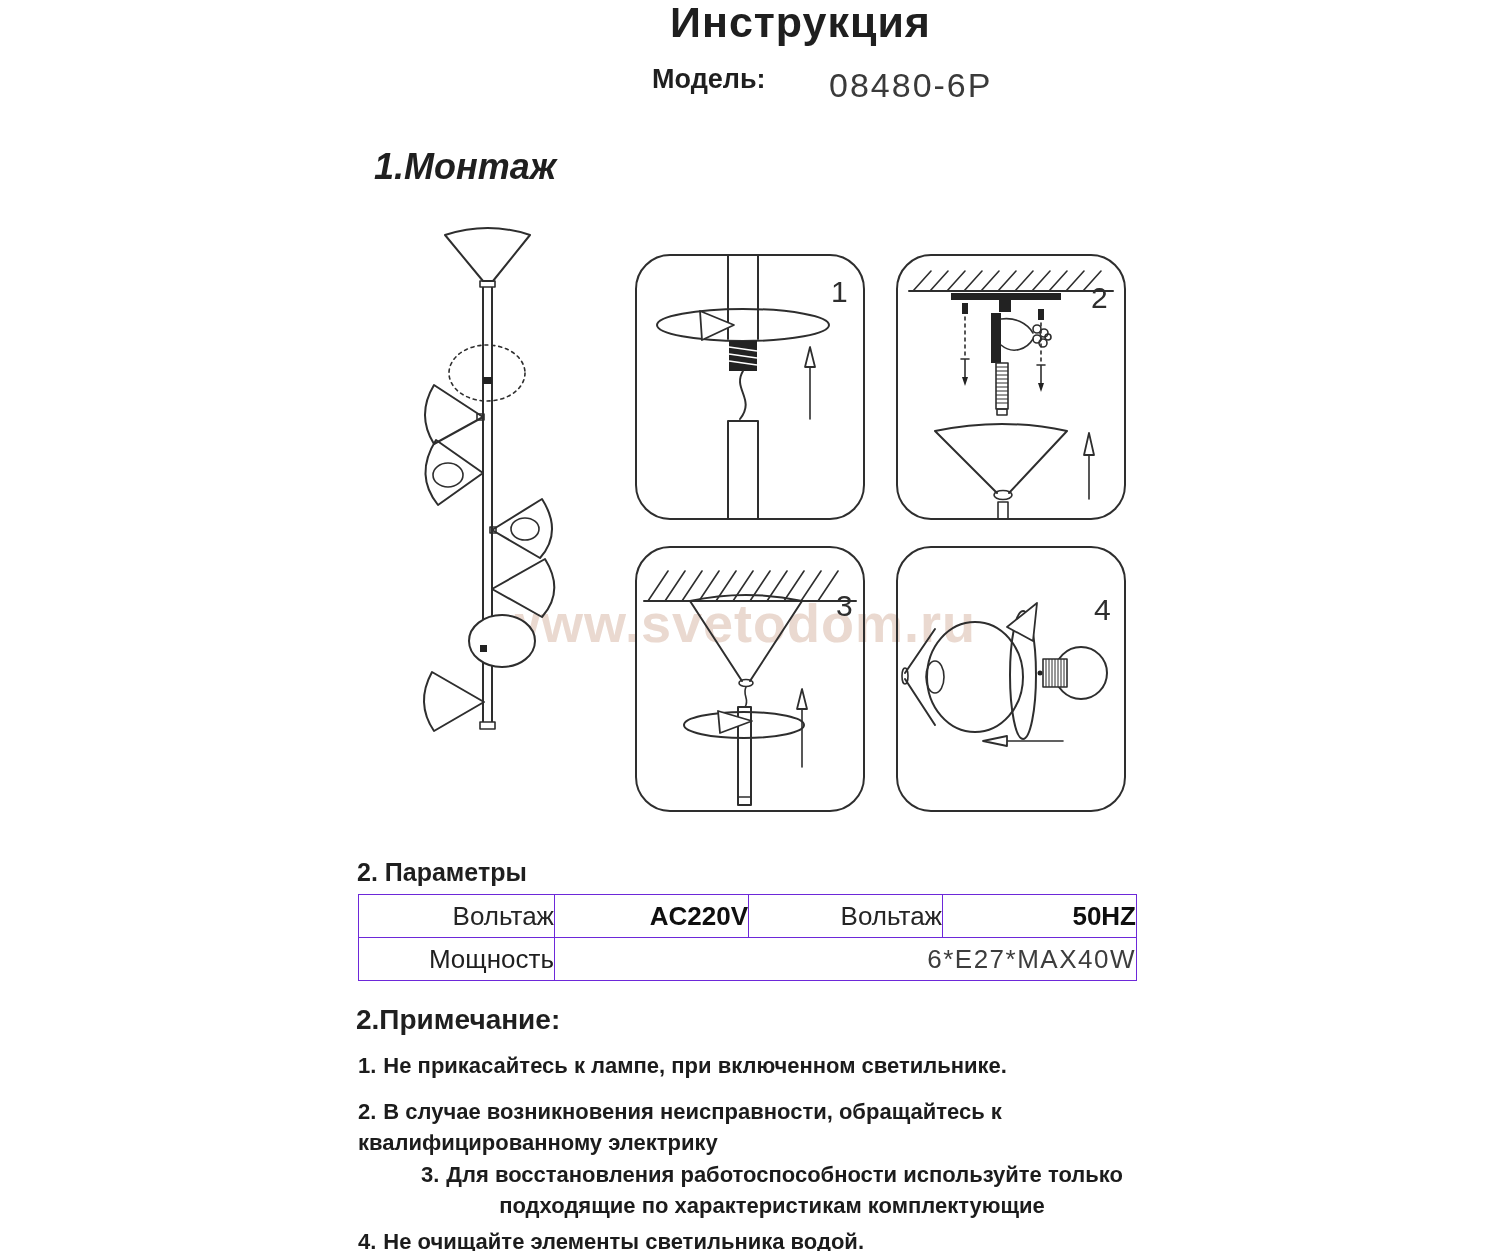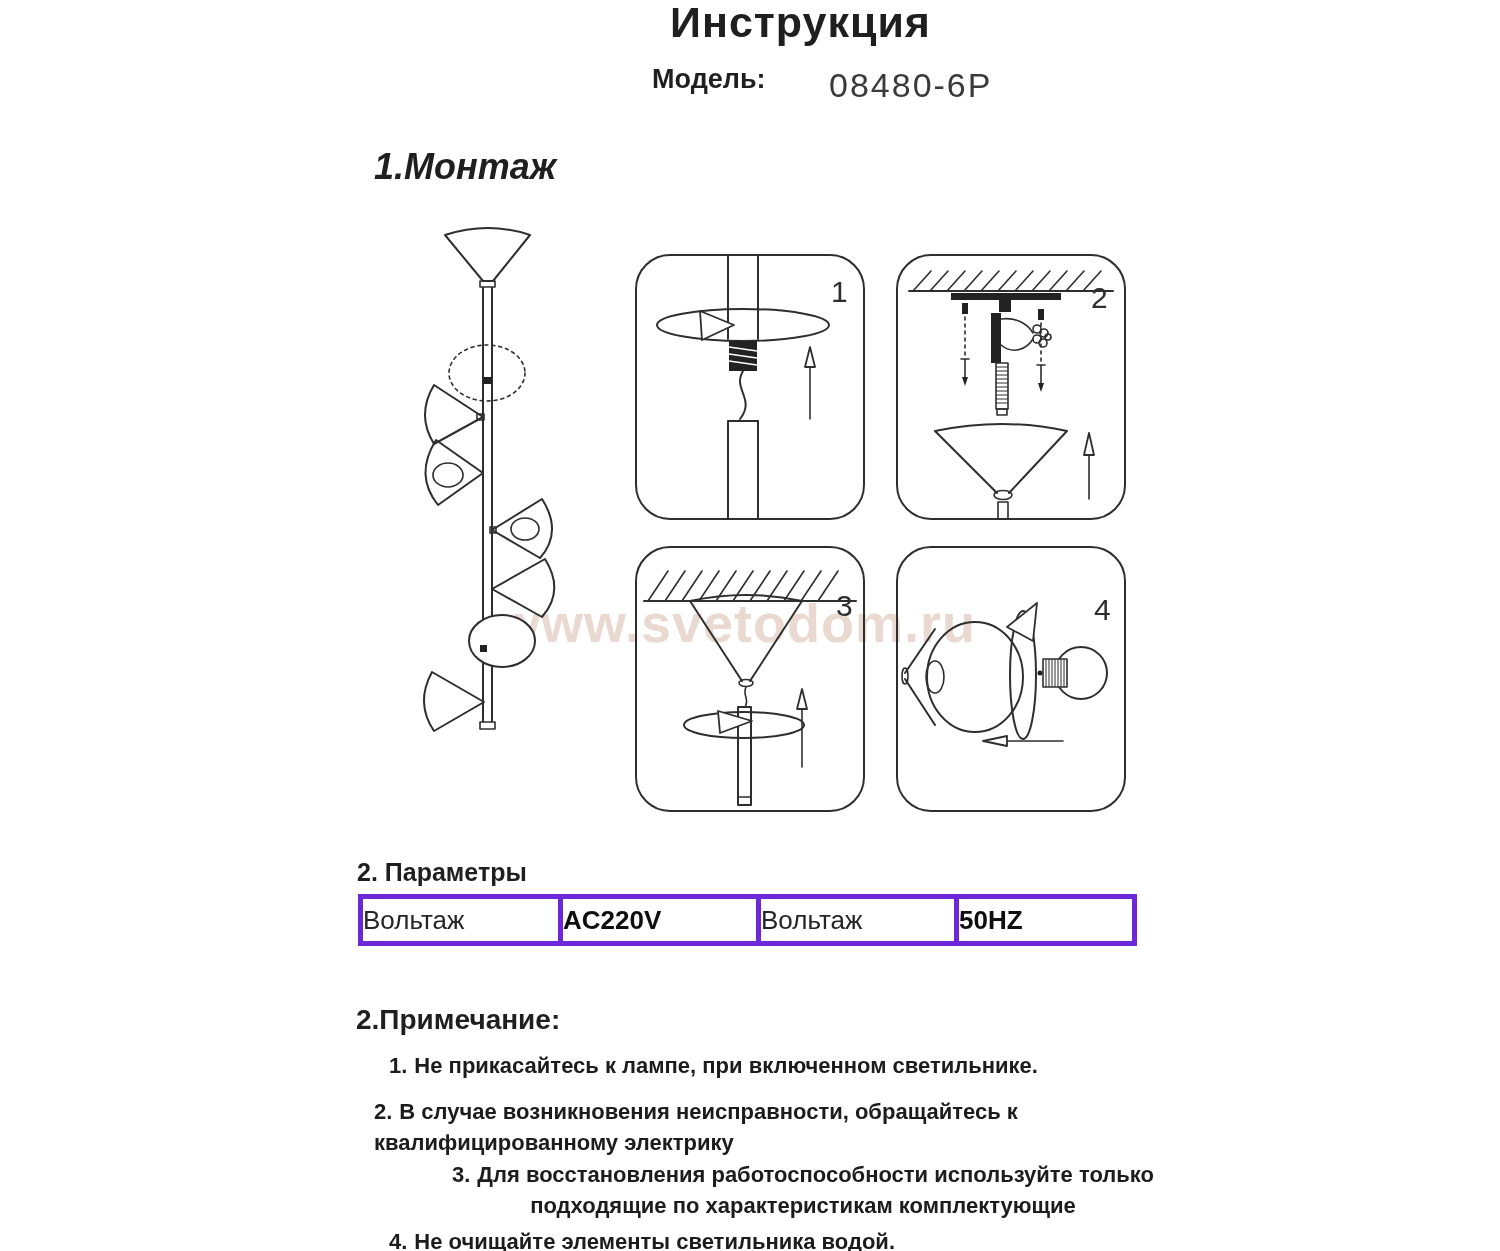--- a/index.html
+++ b/index.html
@@ -30,32 +30,32 @@
   .p4{left:894px;top:545px;width:234px;height:268px;}
   .step-num{position:absolute;font-size:30px;color:#2e2e2e;z-index:3;}
   .p1 .step-num{left:197px;top:22px;}
   .p2 .step-num{left:197px;top:28px;}
   .p3 .step-num{left:202px;top:44px;}
   .p4 .step-num{left:200px;top:48px;}
   
   .params-table{left:358px;top:894px;z-index:3;}
   table.params{border-collapse:collapse;table-layout:fixed;width:779px;background:#fff;}
   table.params td{
-    border:5px solid #6d28d9;height:42px;text-align:left;vertical-align:middle;
+    border:1px solid #6d28d9;height:42px;text-align:right;vertical-align:middle;
     font-size:26px;padding:0;
   }
   td.lbl{font-weight:normal;color:#252525;}
   td.val{font-weight:bold;color:#0f0f0f;font-size:27px;margin-top:31px;}
   td.pow-lbl{font-weight:normal;font-size:29px;}
   td.pow-val{font-weight:normal;color:#3d3d3d;font-size:28px;letter-spacing:1.5px;}
   
-  .note{width:828px;font-size:22px;font-weight:bold;line-height:31px;color:#1c1c1c;z-index:3;margin-left:31px;}
+  .note{width:828px;font-size:22px;font-weight:bold;line-height:31px;color:#1c1c1c;z-index:3;}
   .note .num{margin-right:7px;}
   .n1{left:358px;top:1050px;}
-  .n2{left:343px;top:1096px;}
+  .n2{left:358px;top:1096px;}
   .n3{left:358px;top:1159px;text-align:center;}
   .n4{left:358px;top:1226px;}
   
   svg .ln{stroke:#2e2e2e;stroke-width:2;fill:none;stroke-linecap:round;stroke-linejoin:round;}
   svg .ln1{stroke:#2e2e2e;stroke-width:1.6;fill:none;stroke-linecap:round;stroke-linejoin:round;}
   svg .wfill{fill:#ffffff;}
   svg .dark{fill:#222222;stroke:none;}
   svg .openarrow{fill:#ffffff;stroke:#2e2e2e;stroke-width:1.8;stroke-linejoin:round;}
 </style>
 </head>
@@ -233,20 +233,24 @@
 <div class="abs h-params">2. Параметры</div>
 <div class="abs params-table">
   <table class="params">
     <tbody>
         <tr>
       <td class="lbl" style="width:195px;">Вольтаж</td>
       <td class="val" style="width:193px;">AC220V</td>
       <td class="lbl" style="width:193px;">Вольтаж</td>
       <td class="val">50HZ</td>
     </tr>
+    <tr>
+      <td class="pow-lbl">Мощность</td>
+      <td class="pow-val" colspan="3">6*E27*MAX40W</td>
+    </tr>
   </tbody>
     </table>
 </div>
 
 <div class="abs h-notes">2.Примечание:</div>
 <div class="abs note n1">
   <span class="num">1.</span><span>Не прикасайтесь к лампе, при включенном светильнике.</span>
 </div>
 <div class="abs note n2">
   <span class="num">2.</span><span>В случае возникновения неисправности, обращайтесь к квалифицированному электрику</span>

